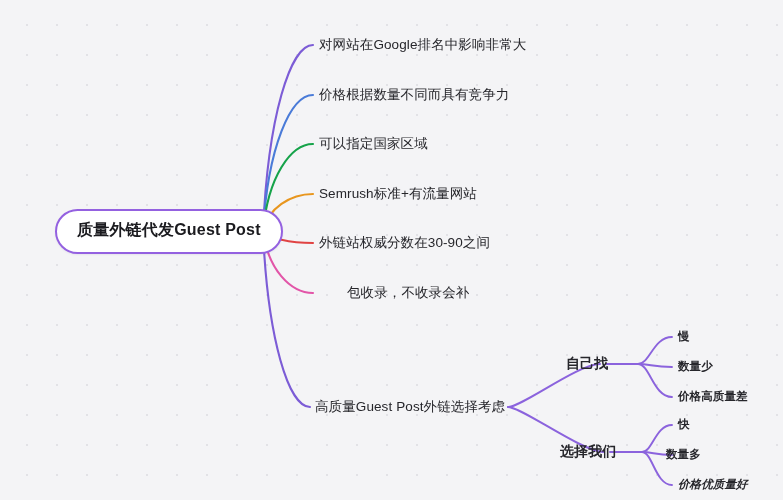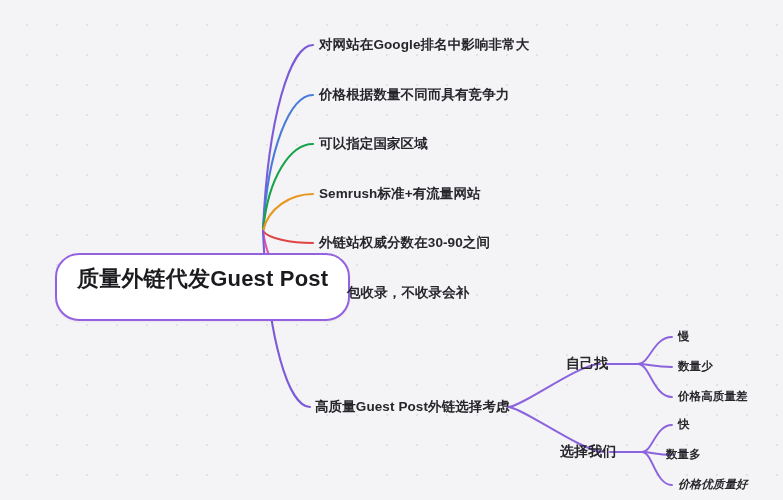--- a/index.html
+++ b/index.html
@@ -27,31 +27,30 @@
   }
   .node {
     position: absolute;
     white-space: nowrap;
   }
   .root-node {
     box-sizing: border-box;
     background: #ffffff;
     border: 2px solid #9461e0;
     border-radius: 24px;
-    padding: 9px 20px 25px 20px;
-    font-size: 22px;
+    padding: 9px 20px 11px 20px;
+    font-size: 16px;
     font-weight: 700;
     color: #1b1b1f;
     letter-spacing: 0.2px;
     box-shadow: 0 1px 2px rgba(60,40,110,0.07);
-    margin-top: 44px;
   }
   .branch-label {
     font-size: 13.5px;
-    font-weight: 700;
+    font-weight: 400;
     color: #26262b;
     letter-spacing: 0.1px;
   }
   .sub-label {
     font-size: 14px;
     font-weight: 600;
     color: #26262b;
     letter-spacing: 0.1px;
   }
   .leaf-label {

